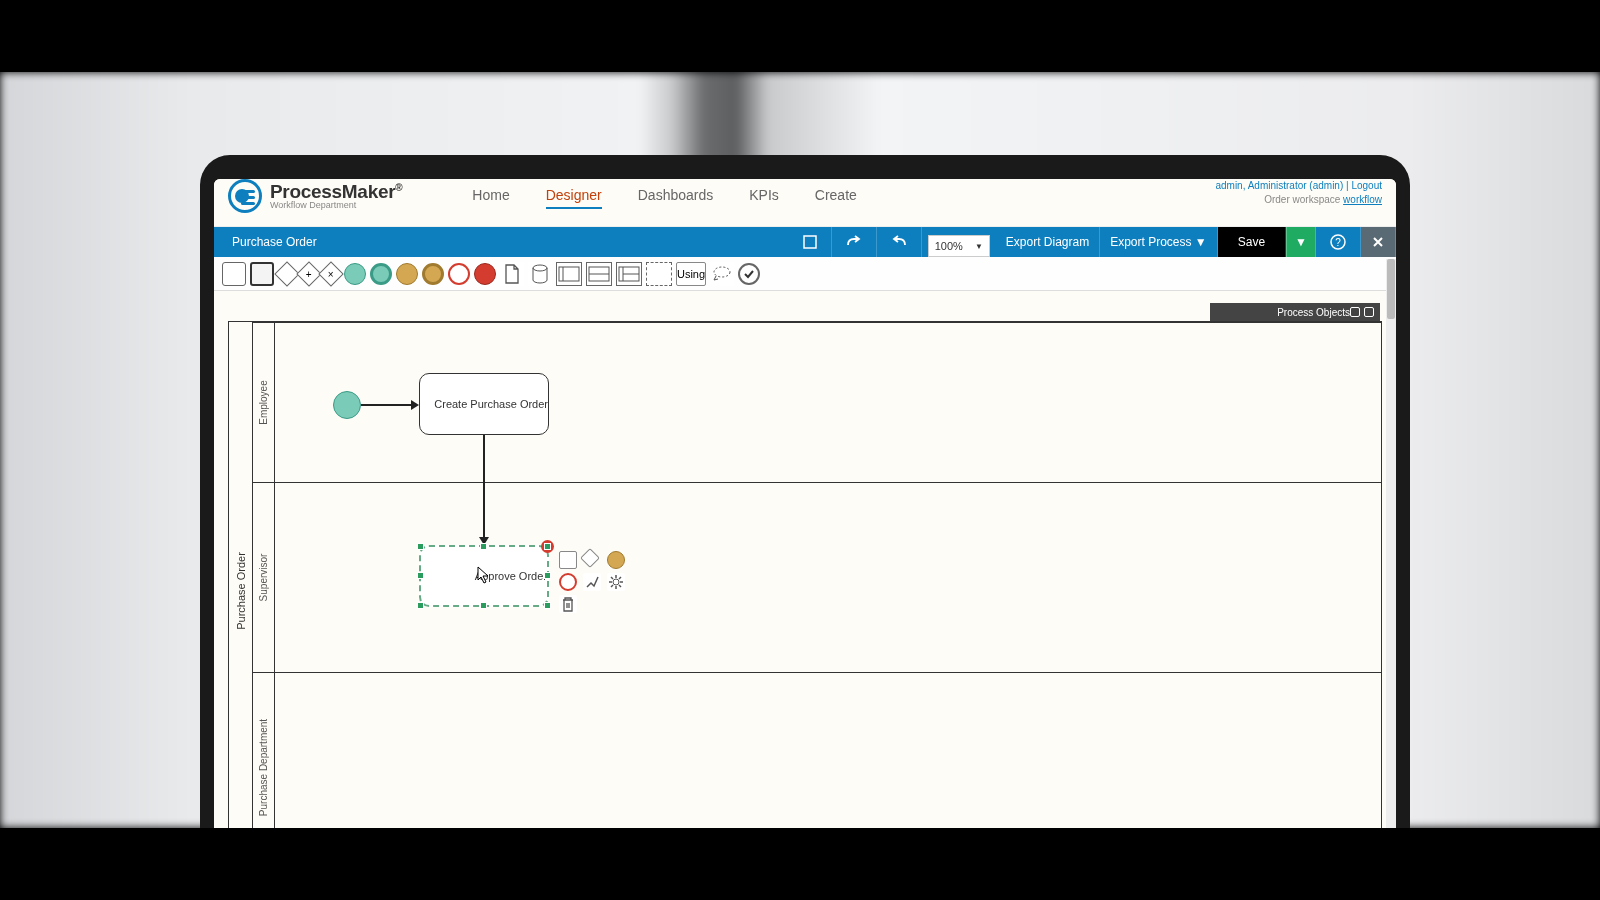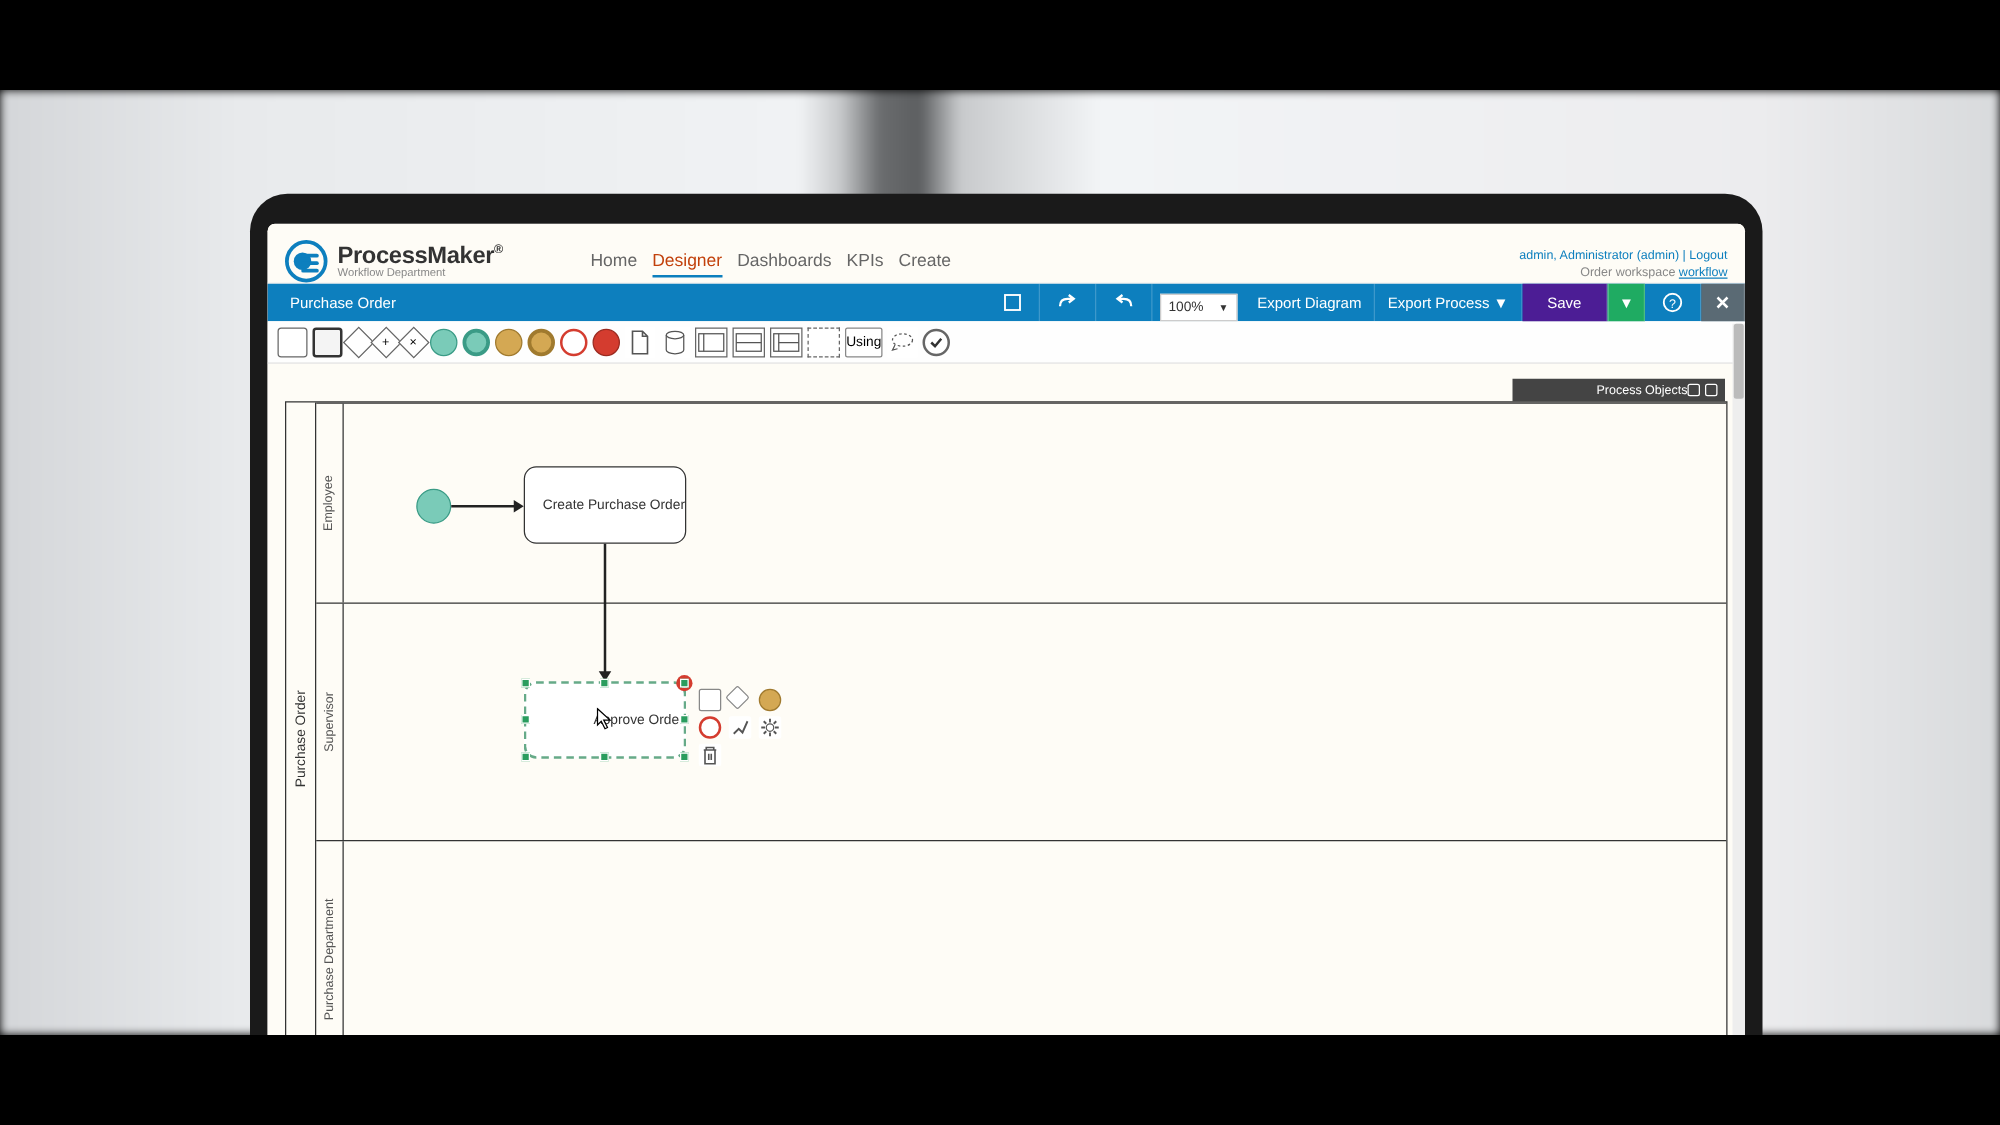--- a/index.html
+++ b/index.html
@@ -2,42 +2,42 @@
 <html><head>
 <meta charset="utf-8">
 <style>
 *{box-sizing:border-box;margin:0;padding:0}
 body{font-family:Arial,Helvetica,sans-serif;background:#000;width:1600px;height:900px;overflow:hidden}
 .letterbox-top,.letterbox-bottom{position:absolute;left:0;right:0;height:72px;background:#000;z-index:10}
 .letterbox-top{top:0}.letterbox-bottom{bottom:0}
 .bg{position:absolute;left:0;right:0;top:72px;bottom:72px;background:linear-gradient(90deg,#d4d6d9 0%,#e8eaec 12%,#f0f2f4 40%,#c8cacc 42%,#6a6c6e 44%,#5c5e60 46%,#c8cacc 48%,#f2f4f6 55%,#ececee 88%,#d8dadc 100%);filter:blur(4px)}
 .laptop{position:absolute;left:200px;top:155px;width:1210px;height:760px;background:#1a1a1a;border-radius:30px 30px 0 0;padding:24px 14px 0 14px}
 .screen{position:relative;width:100%;height:100%;background:#fefcf6;border-radius:6px 6px 0 0;overflow:hidden}
-.topbar{height:48px;display:flex;align-items:flex-end;padding:0 14px;background:#fefcf6;border-bottom:1px solid #eee;justify-content:space-between}
+.topbar{height:48px;display:flex;align-items:flex-start;padding:0 14px;background:#fefcf6;border-bottom:1px solid #eee;justify-content:space-between}
 .brand{display:flex;align-items:center;gap:8px}
 .logo{width:34px;height:34px;border-radius:50%;border:3px solid #0d7fbe;position:relative;display:flex;align-items:center;justify-content:center}
 .logo::before{content:"";width:14px;height:14px;border-radius:50%;background:#0d7fbe;position:absolute;left:4px}
 .logo::after{content:"";width:14px;height:3px;background:#0d7fbe;position:absolute;right:4px;top:8px;box-shadow:0 6px 0 #0d7fbe,0 12px 0 #0d7fbe;border-radius:2px}
 .brand-txt{line-height:1}
 .brand-name{font-weight:bold;font-size:19px;color:#333;letter-spacing:-.3px}
 .brand-tag{font-size:9px;color:#888}
-.nav{display:flex;gap:12px;margin-left:70px}
+.nav{display:flex;gap:36px;margin-left:70px}
 .nav a{font-size:14px;color:#666;text-decoration:none;cursor:pointer;padding:4px 0}
 .nav a.active{color:#c2410c;border-bottom:2px solid #0d7fbe}
 .userinfo{text-align:right;font-size:10px;color:#0d7fbe;line-height:1.4}
 .userinfo .ws{color:#888}
 .userinfo .ws u{color:#0d7fbe}
 .bluebar{height:30px;background:#0d7fbe;display:flex;align-items:center;padding:0 0 0 18px;color:#fff;font-size:12px;justify-content:space-between}
 .bluebar-left{font-weight:500}
 .bluebar-right{display:flex;align-items:flex-end;height:100%}
 .bb-btn{height:100%;display:flex;align-items:center;padding:0 10px;color:#fff;font-size:12px;border-right:1px solid rgba(255,255,255,.2);cursor:pointer}
 .bb-btn.ico{padding:0 14px}
 .bb-zoom{background:#fff;color:#333;border:1px solid #ccc;height:22px;padding:0 6px;display:flex;align-items:center;gap:6px;margin:0 6px;font-size:11px}
 .bb-zoom::after{content:"▼";font-size:8px;margin-left:6px}
-.bb-save{background:#4c1d95;padding:0 20px}
+.bb-save{background:#000000;padding:0 20px}
 .bb-save-dd{background:#1fab62;padding:0 8px;border-left:1px solid rgba(255,255,255,.3)}
 .bb-x{background:#5a6a74;padding:0 10px}
 .toolbar{height:34px;background:#fefefe;border-bottom:1px solid #ddd;display:flex;align-items:center;padding:0 8px;gap:4px}
 .tool{width:24px;height:24px;border:1px solid #666;display:flex;align-items:center;justify-content:center;font-size:11px;cursor:pointer;background:#fff}
 .tool.rect{border-radius:3px}
 .tool.rect2{border-radius:3px;border-width:2px}
 .tool.diamond{transform:rotate(45deg);width:18px;height:18px}
 .tool.diamond span{transform:rotate(-45deg);font-size:10px}
 .tool.circ{border-radius:50%;width:22px;height:22px}
 .tool.text{border:none;font-size:11px}

